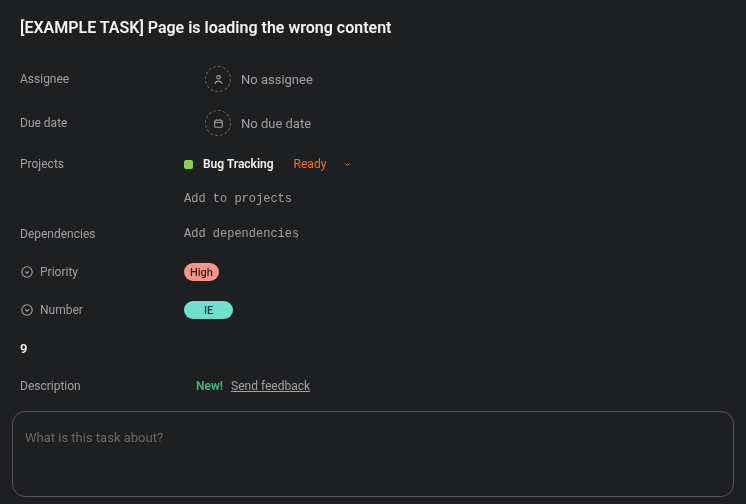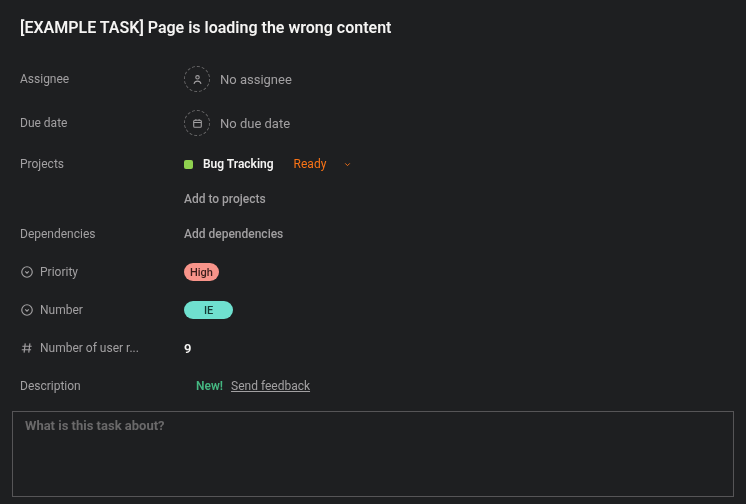--- a/index.html
+++ b/index.html
@@ -21,21 +21,21 @@
     display: flex;
     flex-direction: column;
     gap: 0;
     margin-left: 8px;
   }
   .row {
     display: flex;
     align-items: center;
     min-height: 38px;
   }
-  .row.tall { min-height: 44px; }
+  .row.tall { min-height: 44px; gap: 21px; }
   .row.short { min-height: 32px; }
   .label-cell {
     width: 164px;
     flex-shrink: 0;
     color: #a2a0a2;
     font-size: 12px;
     display: flex;
     align-items: center;
     gap: 6px;
     overflow: hidden;
@@ -99,21 +99,21 @@
   .caret {
     width: 9px;
     height: 9px;
     display: inline-block;
   }
   .link-txt {
     color: #a2a0a2;
     font-size: 12px;
     cursor: pointer;
   }
-  .link-txt.strong { font-weight: 500; }
+  .link-txt.strong { font-weight: 500; font-family: Liberation Mono, monospace; }
 
   .pill {
     display: inline-flex;
     align-items: center;
     justify-content: center;
     border-radius: 10px;
     font-size: 11px;
     font-weight: 500;
     padding: 2px 6px;
     height: 18px;
@@ -142,29 +142,28 @@
   .feedback {
     color: #a2a0a2;
     font-size: 12px;
     text-decoration: underline;
     cursor: pointer;
   }
 
   .desc-box {
     margin-top: 6px;
     border: 1px solid #565557;
-    border-radius: 0;
+    border-radius: 13px;
     height: 86px;
     width: 100%;
-    padding: 6px 12px;
+    padding: 18px 12px;
     color: #6a696a;
     font-size: 13px;
     background: transparent;
     cursor: text;
-    font-weight: bold;
   }
 </style>
 </head>
 <body>
 
 <h1 class="title">[EXAMPLE TASK] Page is loading the wrong content</h1>
 
 <div class="fields">
 
   <div class="row tall">
@@ -248,26 +247,20 @@
           <path d="M9 11l3 3 3-3"></path>
         </svg>
       <span class="label-txt">Number</span>
     </div>
     <div class="value-cell">
       <span class="pill pill-teal">IE</span>
     </div>
   </div>
 
   <div class="row">
-    <div class="label-cell">
-      <svg class="label-icon" viewBox="0 0 24 24" fill="none" stroke="currentColor" stroke-width="2">
-          <path d="M9 4L7 20M17 4l-2 16M4 9h16M3 15h16"></path>
-        </svg>
-      <span class="label-txt">Number of user r...</span>
-    </div>
     <div class="value-cell">
       <span class="num-val">9</span>
     </div>
   </div>
 
   <div class="row">
     <div class="label-cell">
       <span class="label-txt">Description</span>
     </div>
     <div class="value-cell desc-newline">

